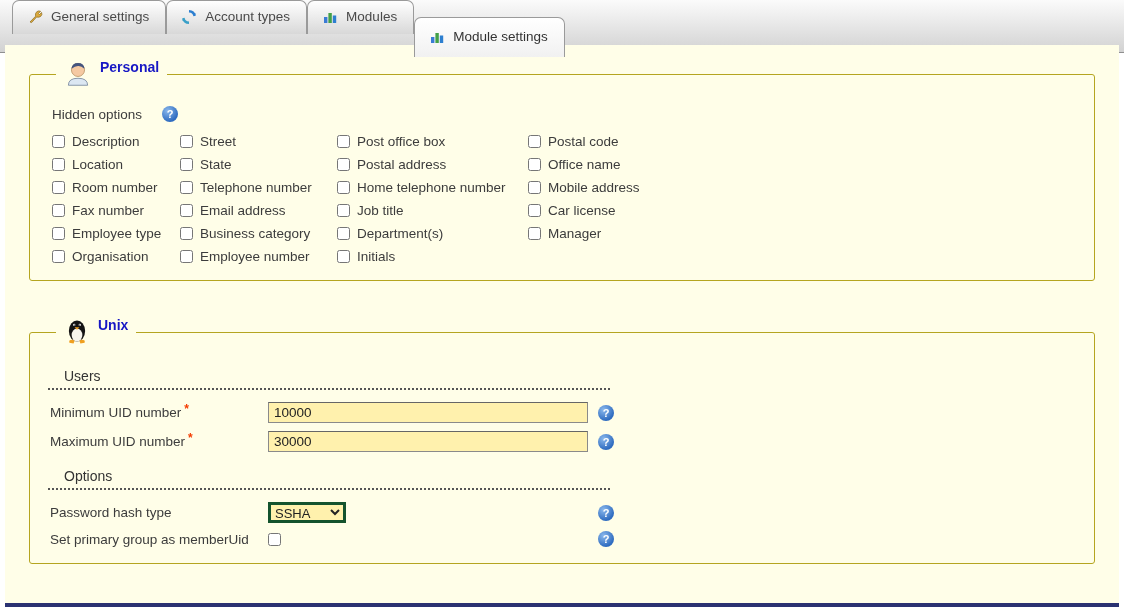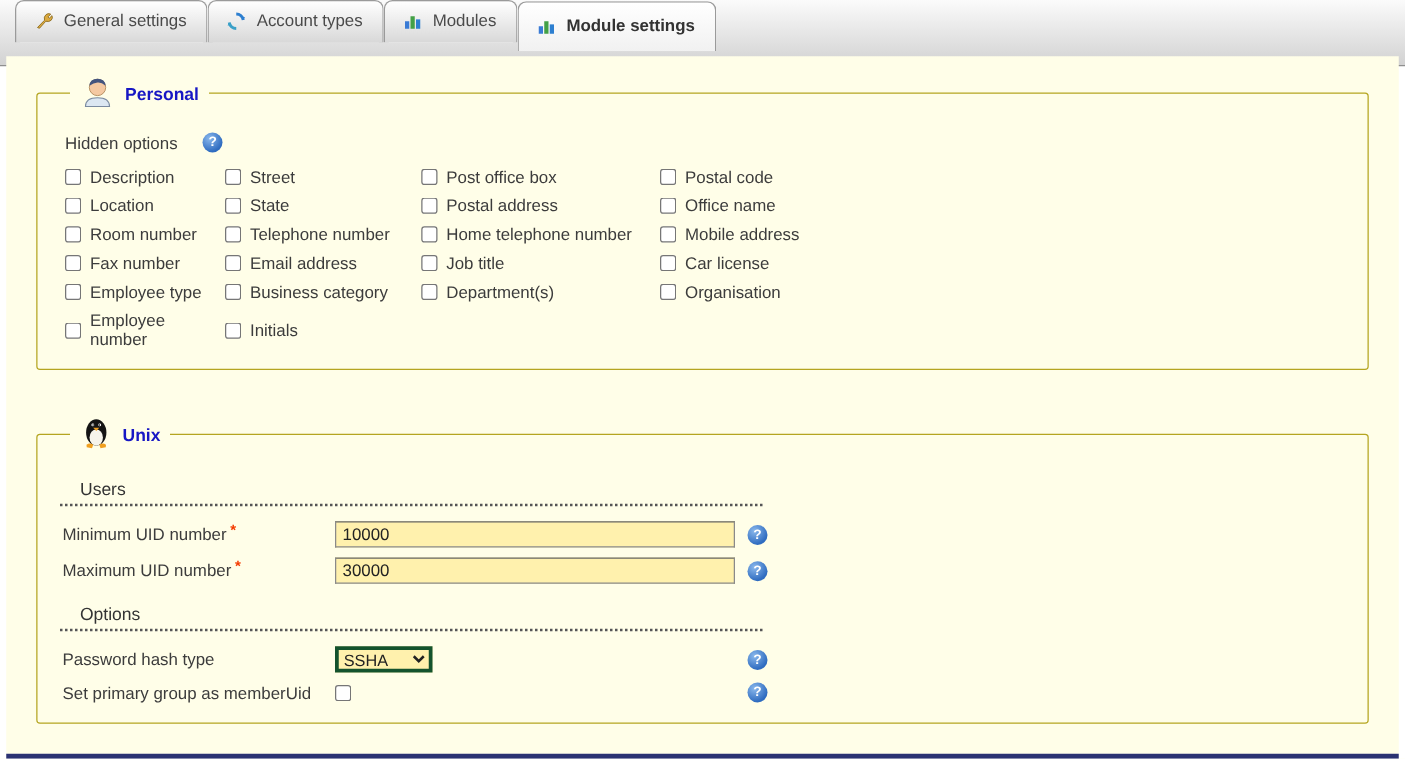--- a/index.html
+++ b/index.html
@@ -23,21 +23,21 @@
     display:flex; align-items:center; gap:8px;
     height:34px; padding:0 16px 2px 14px;
     background:linear-gradient(#ffffff,#d8d8d8);
     border:1px solid #9a9a9a; border-bottom:none;
     border-radius:7px 7px 0 0;
     font-size:13.5px; color:#4a4a4a;
     cursor:pointer; position:relative;
   }
   .tab.active {
     height:40px; background:linear-gradient(#ffffff,#f1f1f1);
-    color:#333; z-index:2; top:1px;font-weight:bold;
+    color:#333; z-index:2; top:17px;
   }
   .tab .ticon { width:16px; height:16px; display:inline-block; flex:0 0 auto; }
 
   
   .content {
     position:absolute; top:45px; left:5px; right:5px; bottom:4px;
     background:#fffee8;
   }
   .bottom-line {
     position:absolute; left:5px; right:5px; bottom:0; height:4px;
@@ -45,21 +45,21 @@
   }
 
   fieldset.section {
     border:1px solid #b5a520; border-radius:3px;
     margin:22px 24px 0 24px; padding:4px 18px 16px 18px;
     min-inline-size:0;
   }
   fieldset.section.first { margin-top:14px; }
   fieldset.section.unix-fs { margin-top:36px; }
   legend.section-legend {
-    display:flex; align-items:center; gap:8px;
+    display:flex; align-items:flex-start; gap:8px;
     padding:0 8px; margin-left:8px;
     color:#1717c4; font-weight:bold; font-size:14px;
   }
   legend.section-legend .licon { display:inline-block; }
 
   
   .hidden-row {
     margin:12px 0 12px 4px;
     display:flex; align-items:center; gap:20px;
     font-size:13.5px;
@@ -255,20 +255,24 @@
           <input type="checkbox" style="">
           <span>Employee type</span>
         </label>
         <label class="cb-item">
           <input type="checkbox" style="">
           <span>Business category</span>
         </label>
         <label class="cb-item">
           <input type="checkbox" style="">
           <span>Department(s)</span>
+        </label>
+        <label class="cb-item">
+          <input type="checkbox" style="">
+          <span>Manager</span>
         </label>
         <label class="cb-item">
           <input type="checkbox" style="">
           <span>Organisation</span>
         </label>
         <label class="cb-item">
           <input type="checkbox" style="">
           <span>Employee number</span>
         </label>
         <label class="cb-item">

